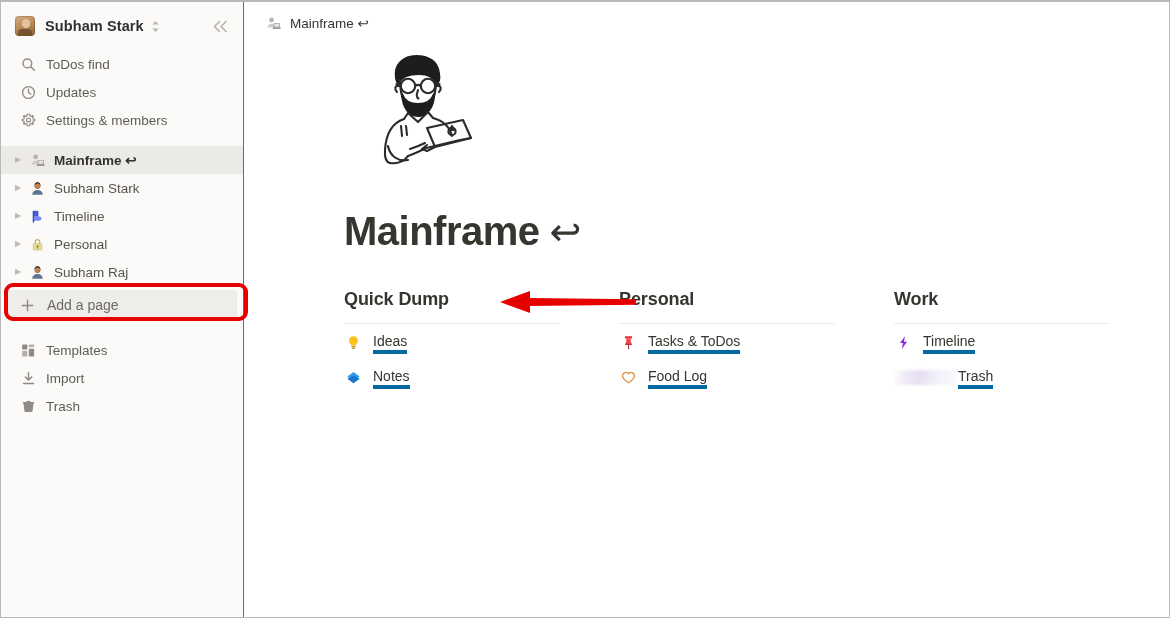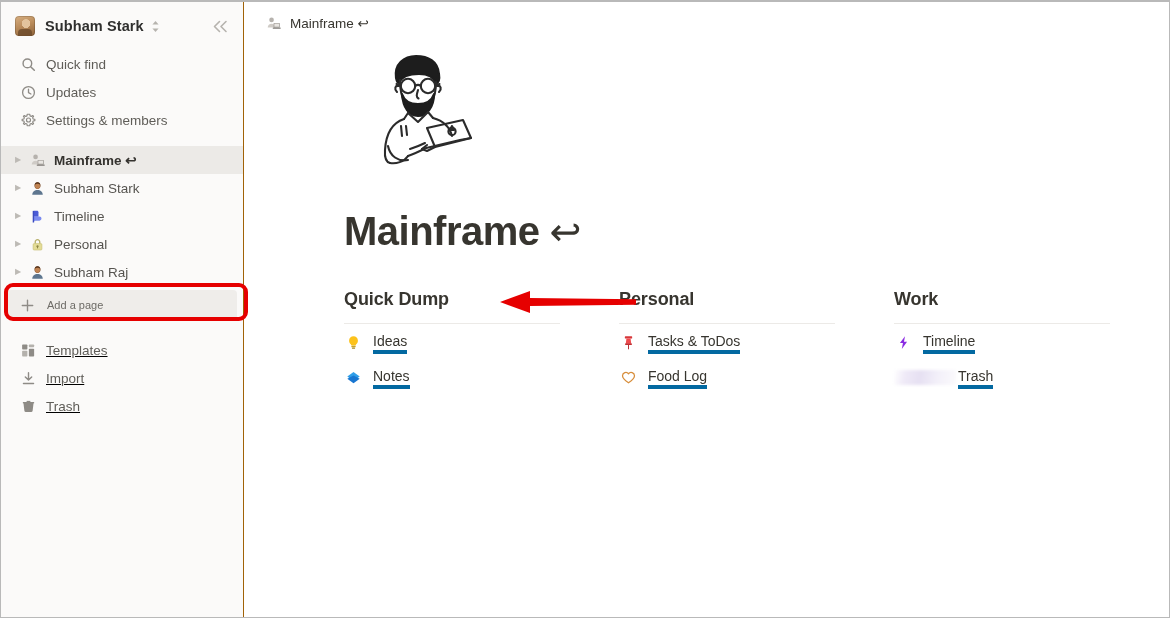--- a/index.html
+++ b/index.html
@@ -138,33 +138,33 @@
 
   
   .addpage-row {
     display: flex;
     align-items: center;
     height: 30px;
     margin: 4px 6px 4px 6px;
     padding-left: 12px;
     border-radius: 4px;
     background: #efedea;
-    font-size: 11px;
+    font-size: 14px;
     color: #6d6b66;
   }
   .addpage-row .plus {
     width: 16px; flex: 0 0 16px;
     display: flex; align-items: center; justify-content: center;
     margin-right: 12px;
     font-size: 16px;
     color: #8e8b86;
     line-height: 1;
   }
 
-  .bottom-group { margin-top: 16px; text-decoration: underline; }
+  .bottom-group { margin-top: 16px; }
 
   
   #main {
     flex: 1 1 auto;
     position: relative;
     height: 100%;
     background: #ffffff;
     overflow: hidden;
   }
 
@@ -308,21 +308,21 @@
 
     <div class="nav-group">
 
       <div class="nav-row">
         <span class="ic">
           <svg width="15" height="15" viewBox="0 0 16 16" aria-hidden="true">
             <circle cx="6.8" cy="6.8" r="4.6" fill="none" stroke="#8e8b86" stroke-width="1.5"></circle>
             <path d="M10.3 10.3 L14.2 14.2" stroke="#8e8b86" stroke-width="1.6" stroke-linecap="round"></path>
           </svg>
         </span>
-        <span class="lbl">Quick find</span>
+        <span class="lbl">ToDos find</span>
       </div>
 
       <div class="nav-row">
         <span class="ic">
           <svg width="15" height="15" viewBox="0 0 16 16" aria-hidden="true">
             <circle cx="8" cy="8" r="6.3" fill="none" stroke="#8e8b86" stroke-width="1.4"></circle>
             <path d="M8 4.4 L8 8.2 L10.6 9.6" fill="none" stroke="#8e8b86" stroke-width="1.4" stroke-linecap="round" stroke-linejoin="round"></path>
           </svg>
         </span>
         <span class="lbl">Updates</span>

